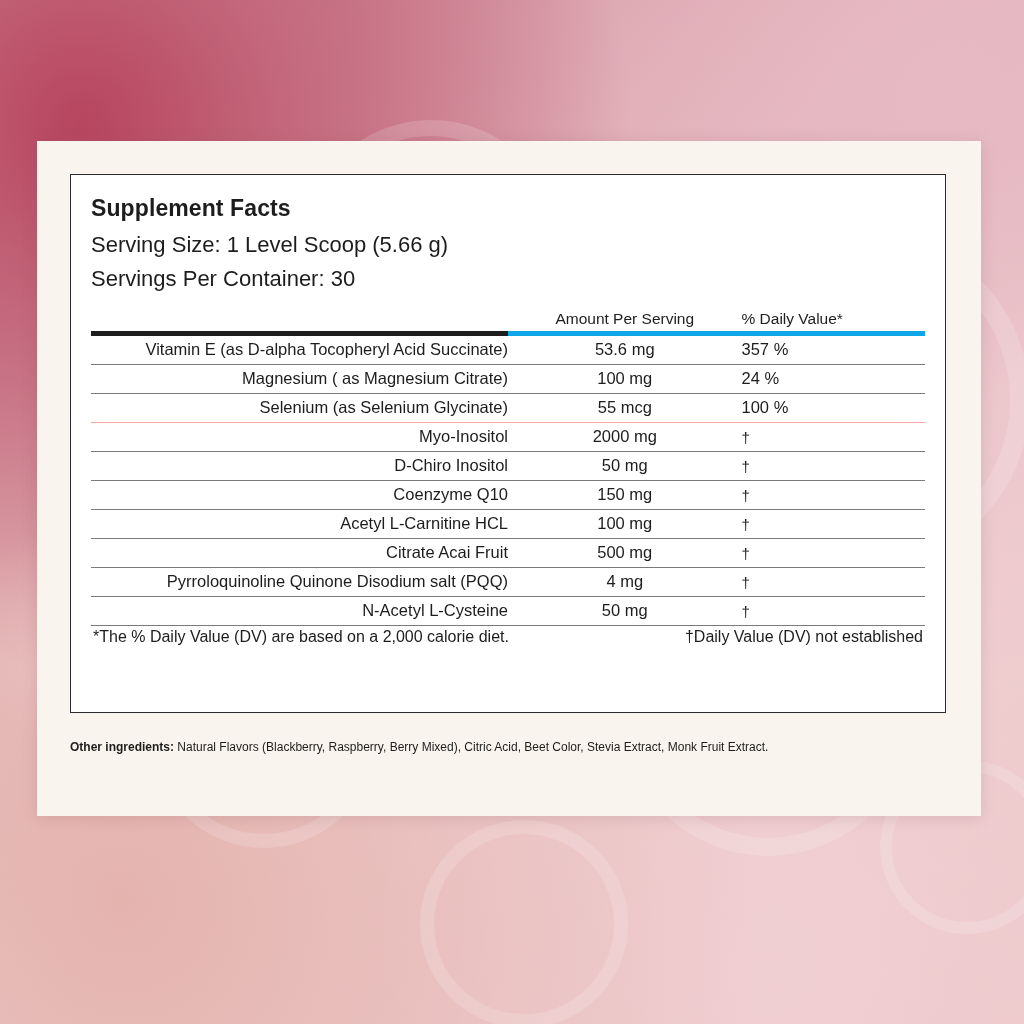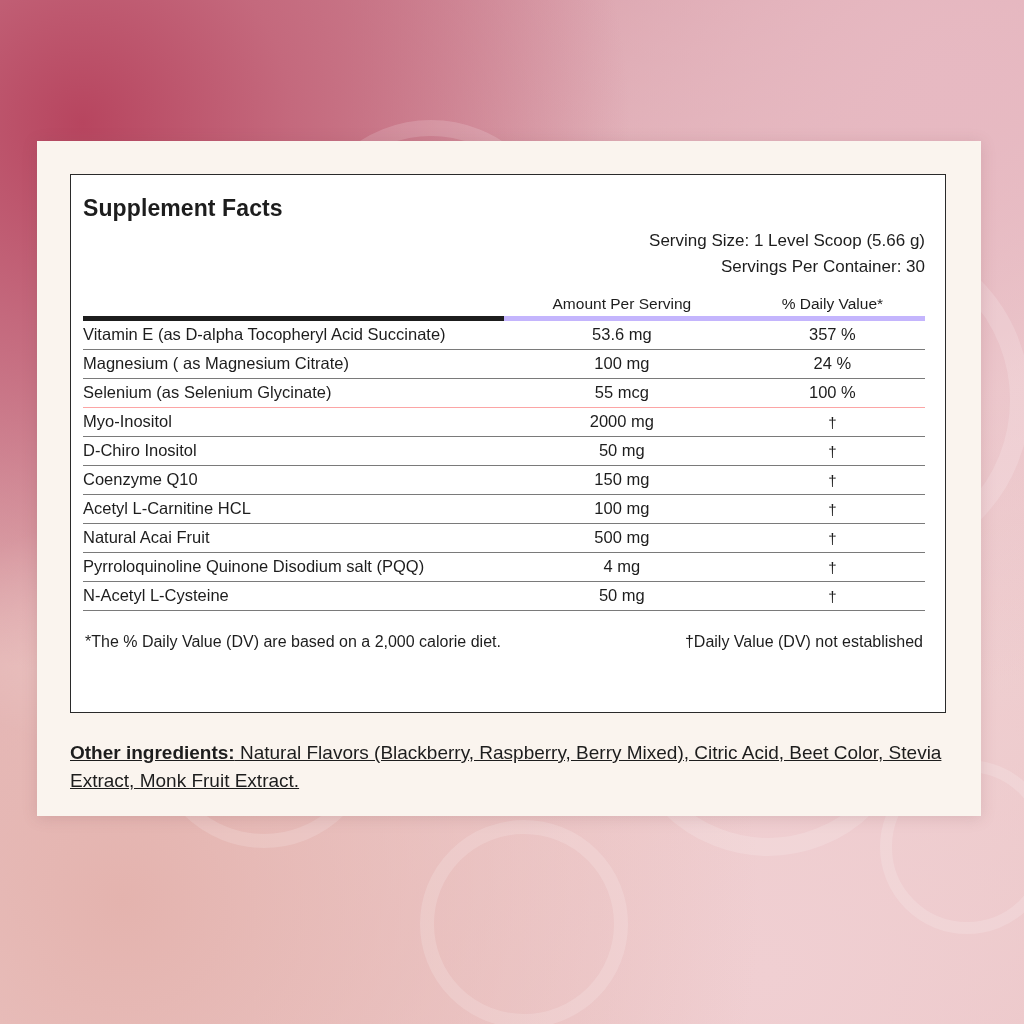--- a/index.html
+++ b/index.html
@@ -58,89 +58,87 @@
 
   .panel {
     position: absolute;
     left: 33px;
     top: 33px;
     width: 876px;
     height: 539px;
     background: #ffffff;
     border: 1px solid #2a2a2a;
     box-sizing: border-box;
-    padding: 18px 20px 12px 12px;
+    padding: 18px 20px 12px 20px;
   }
 
   .sf-title {
     font-size: 23px;
     font-weight: bold;
     color: #1d1d1d;
     letter-spacing: 0.1px;
     margin: 2px 0 6px 0;
   }
   .sf-sub {
-    font-size: 17px;
+    font-size: 22px;
     color: #1d1d1d;
     line-height: 1.55;
-    text-align: right;
   }
 
   table.facts {
     width: 100%;
     border-collapse: collapse;
     margin-top: 10px;
     font-size: 16.5px;
     color: #1d1d1d;
   }
   table.facts td, table.facts th {
     padding: 4px 0 5px 0;
     vertical-align: bottom;
   }
-  .col-name { text-align: left; width: 50%; }
+  .col-name { text-align: right; width: 50%; }
   .col-amt  { text-align: center; width: 28%; }
-  .col-dv   { text-align: center; width: 22%; }
+  .col-dv   { text-align: left; width: 22%; }
 
   tr.head-row th {
     font-weight: normal;
     font-size: 15.5px;
-    border-bottom: 5px solid #c4b5fd;
+    border-bottom: 5px solid #0ea5e9;
     padding-bottom: 3px;
   }
   tr.head-row th.col-name { border-bottom: 5px solid #1d1d1d; }
 
   tr.row td {
     border-bottom: 1px solid #7a7a7a;
   }
   tr.row.thick td {
     border-bottom: 1px solid #fca5a5;
   }
   tr.row.last td {
     border-bottom: 5px solid #1d1d1d;
   }
   .dagger { font-size: 15px; }
 
   .footnotes {
     display: flex;
     justify-content: space-between;
     font-size: 16px;
     color: #1d1d1d;
-    margin-top: 22px;
+    margin-top: 2px;
     padding: 0 2px;
   }
 
   .other {
     position: absolute;
     left: 33px;
     top: 598px;
     width: 888px;
-    font-size: 19px;
+    font-size: 12px;
     line-height: 1.45;
     color: #1d1d1d;
-    text-decoration: underline;
   }
   .other b { font-weight: bold; }
 </style>
 </head>
 <body>
 
 <div class="bg"></div>
 <div class="bg-blur-overlay"></div>
 <div class="swirl s1"></div>
 <div class="swirl s2"></div>
@@ -194,21 +192,21 @@
           <td class="col-name">Coenzyme Q10</td>
           <td class="col-amt">150 mg</td>
           <td class="col-dv dagger">†</td>
         </tr>
         <tr class="row">
           <td class="col-name">Acetyl L-Carnitine HCL</td>
           <td class="col-amt">100 mg</td>
           <td class="col-dv dagger">†</td>
         </tr>
         <tr class="row">
-          <td class="col-name">Natural Acai Fruit</td>
+          <td class="col-name">Citrate Acai Fruit</td>
           <td class="col-amt">500 mg</td>
           <td class="col-dv dagger">†</td>
         </tr>
         <tr class="row">
           <td class="col-name">Pyrroloquinoline Quinone Disodium salt (PQQ)</td>
           <td class="col-amt">4 mg</td>
           <td class="col-dv dagger">†</td>
         </tr>
         <tr class="row">
           <td class="col-name">N-Acetyl L-Cysteine</td>

